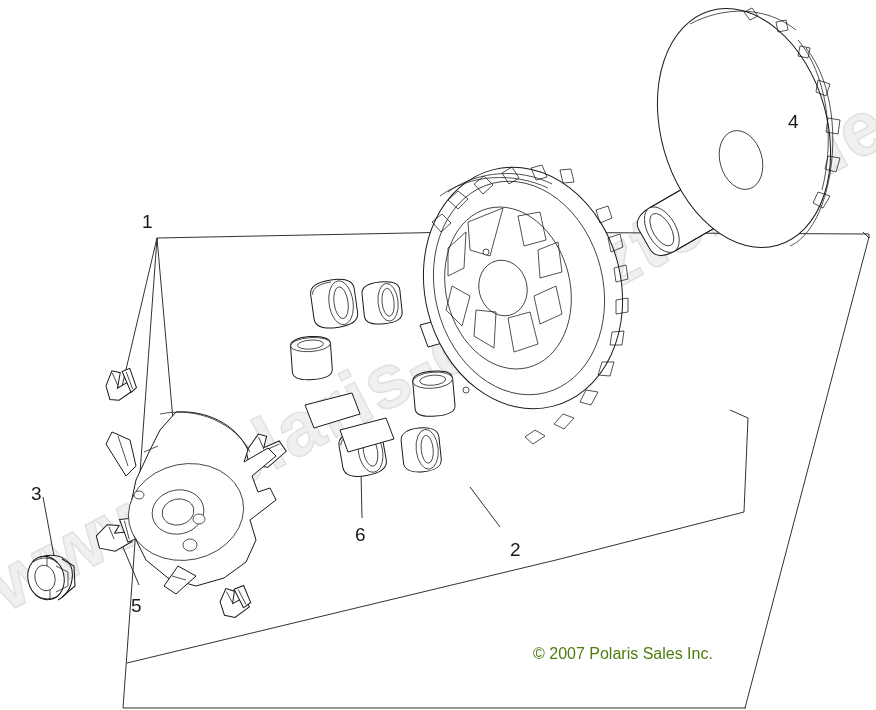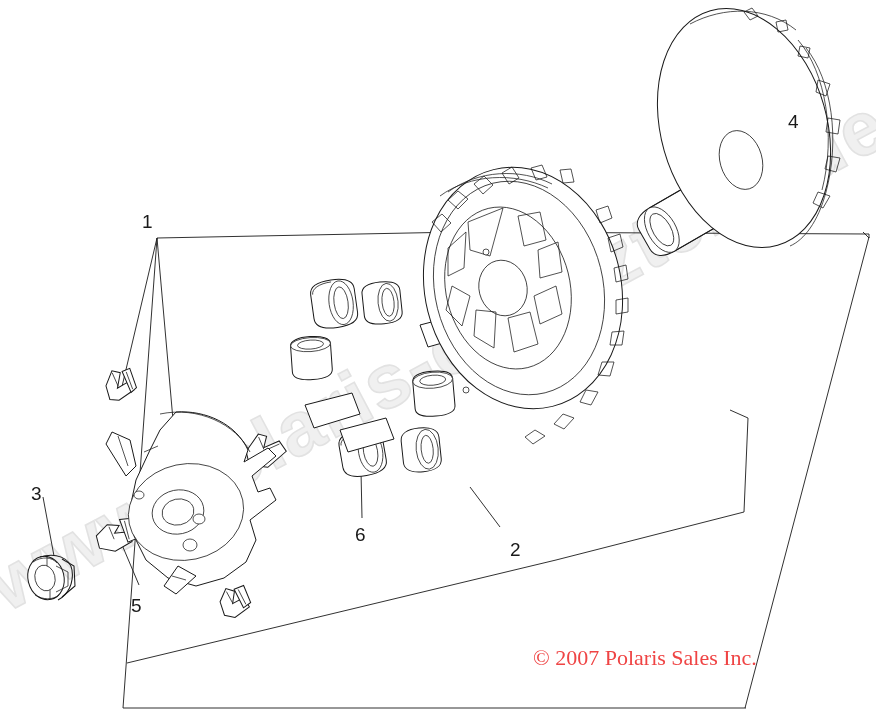--- a/index.html
+++ b/index.html
@@ -34,23 +34,23 @@
     font-size: 19px;
     color: #1a1a1a;
     line-height: 1;
     white-space: nowrap;
   }
   #copyright {
     position: absolute;
     left: 533px;
     top: 645px;
     z-index: 3;
-    font-family: Liberation Serif, serif;
-    font-size: 22px;
-    color: #ef4444;
+    font-family: Liberation Sans, sans-serif;
+    font-size: 16px;
+    color: #4d7c0f;
     white-space: nowrap;
   }
   .wm-text {
     font-family: "Liberation Sans", sans-serif;
     font-weight: bold;
     font-size: 76px;
     fill: #f0f0f0;
     stroke: #e2e2e2;
     stroke-width: 1.6;
     letter-spacing: 2px;

